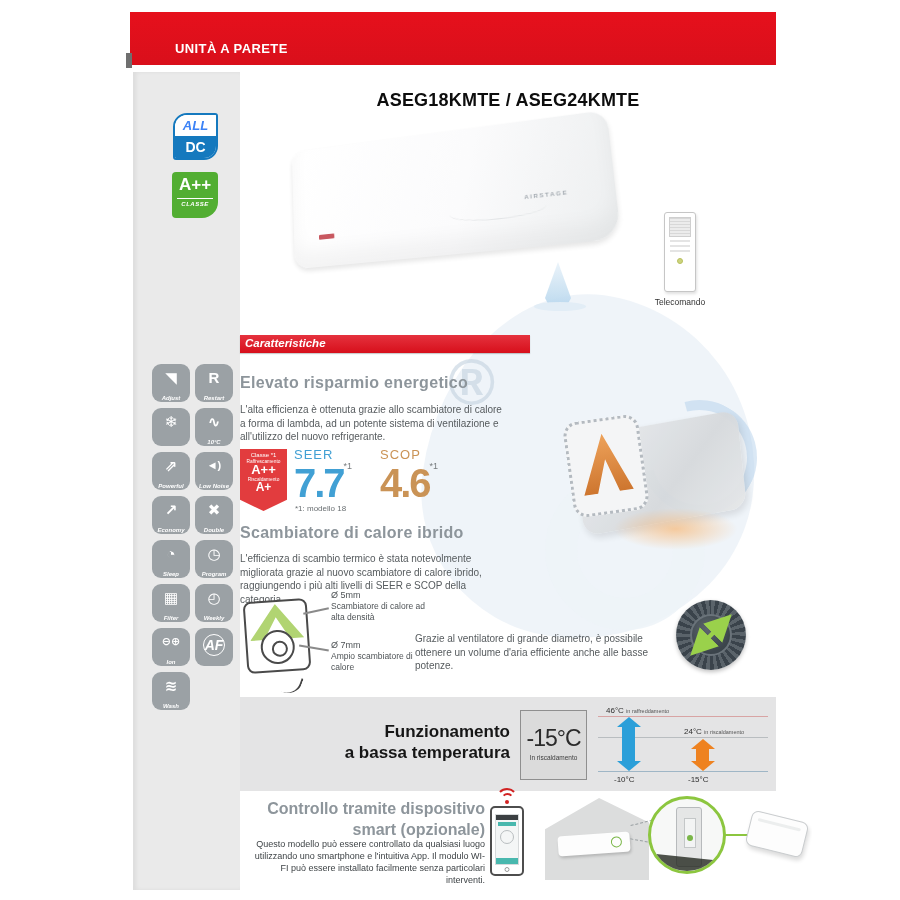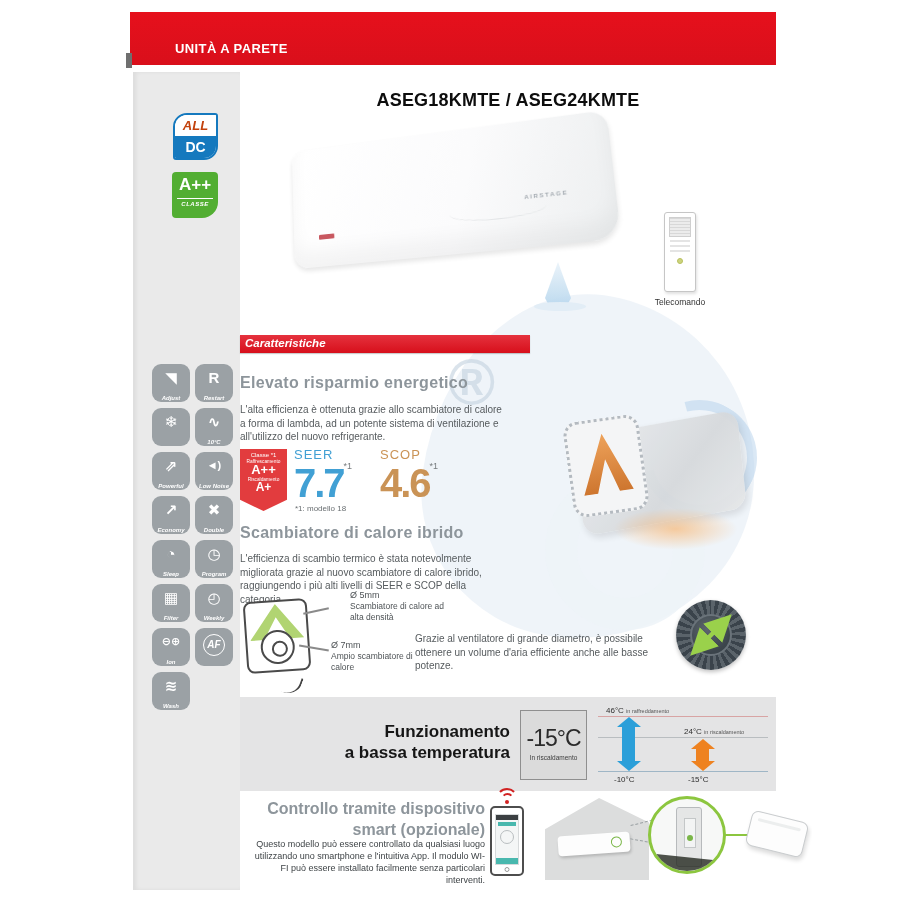--- a/index.html
+++ b/index.html
@@ -16,21 +16,21 @@
   .sidebar { position:absolute; left:133px; top:72px; width:107px; height:818px;
     background:#eaeaea; box-shadow:inset 3px 0 4px rgba(0,0,0,.06); }
 
   .model-title { position:absolute; left:240px; top:90px; width:536px; text-align:center;
     font-size:18px; font-weight:bold; color:#0d0d0d; letter-spacing:.2px; }
 
   
   .badge-alldc { position:absolute; left:173px; top:113px; width:45px; height:47px;
     border:2px solid #1579be; border-radius:14px 3px 14px 3px; overflow:hidden; background:#fff; }
   .alldc-top { height:21px; text-align:center; font-size:13px; font-weight:bold; font-style:italic;
-    color:#c2410c; line-height:21px; background:#fff; }
+    color:#3b82f6; line-height:21px; background:#fff; }
   .alldc-bottom { height:22px; text-align:center; font-size:14px; font-weight:bold;
     color:#fff; line-height:22px; background:#1579be; }
   .badge-class { position:absolute; left:172px; top:172px; width:46px; height:46px;
     background:#52ae32; border-radius:4px 4px 16px 4px; text-align:center; }
   .cls-val { color:#fff; font-size:17px; font-weight:bold; line-height:26px; }
   .cls-lbl { color:#fff; font-size:6px; font-weight:bold; font-style:italic; letter-spacing:.5px;
     border-top:1px solid #fff; margin:0 5px; padding-top:2px; }
 
   
   .wm-drop { position:absolute; left:425px; top:295px; width:330px; height:345px;
@@ -81,21 +81,21 @@
 
   
   .icon-grid { position:absolute; left:152px; top:364px; width:88px;
     display:flex; flex-wrap:wrap; gap:6px 5px; }
   .tile { width:38px; height:38px; background:#9ba1a5; border-radius:9px; position:relative;
     color:#fff; overflow:hidden; }
   .tile .glyph { display:block; height:24px; line-height:25px; text-align:center; font-size:15px;
     font-weight:bold; margin-top:1px; }
   .tile .glyph.small { font-size:11px; }
   .tile .glyph.circled { width:22px; height:22px; line-height:20px; border:1.5px solid #fff;
-    border-radius:50%; margin:6px auto 10px; font-size:10px; font-style:italic; }
+    border-radius:50%; margin:6px auto 10px; font-size:14px; font-style:italic; }
   .tile .tlbl { position:absolute; bottom:1px; left:0; width:100%; text-align:center;
     font-size:6px; font-weight:bold; font-style:italic; line-height:6.5px; }
 
   
   .h1 { position:absolute; font-size:16px; font-weight:bold; color:#8d959b; letter-spacing:.3px; }
   .body-txt { position:absolute; font-size:10px; color:#565b5e; line-height:1.35; }
 
   
   .ribbon { position:absolute; left:240px; top:449px; width:47px; height:62px; background:#e23c3e;
     clip-path:polygon(0 0,100% 0,100% 82%,50% 100%,0 82%); color:#fff; text-align:center; }
@@ -379,21 +379,21 @@
   <div class="body-txt" style="left:240px;top:552px;width:268px;">L'efficienza di scambio termico è stata notevolmente migliorata grazie al nuovo scambiatore di calore ibrido, raggiungendo i più alti livelli di SEER e SCOP della categoria.</div>
 
   <div class="exd">
     <div class="exd-box">
       <div class="exd-lambda"></div>
       <div class="exd-fan"></div>
     </div>
     <div class="exd-tail"></div>
     <div class="exd-lead1"></div>
     <div class="exd-lead2"></div>
-    <div class="exd-callout" style="top:0;margin-left:19px;">
+    <div class="exd-callout" style="top:0;">
       <div class="ct">Ø 5mm</div>
       <div>Scambiatore di calore ad alta densità</div>
     </div>
     <div class="exd-callout" style="top:50px;">
       <div class="ct">Ø 7mm</div>
       <div>Ampio scambiatore di calore</div>
     </div>
   </div>
 
   <div class="body-txt" style="left:415px;top:632px;width:252px;">Grazie al ventilatore di grande diametro, è possibile ottenere un volume d'aria efficiente anche alle basse potenze.</div>

